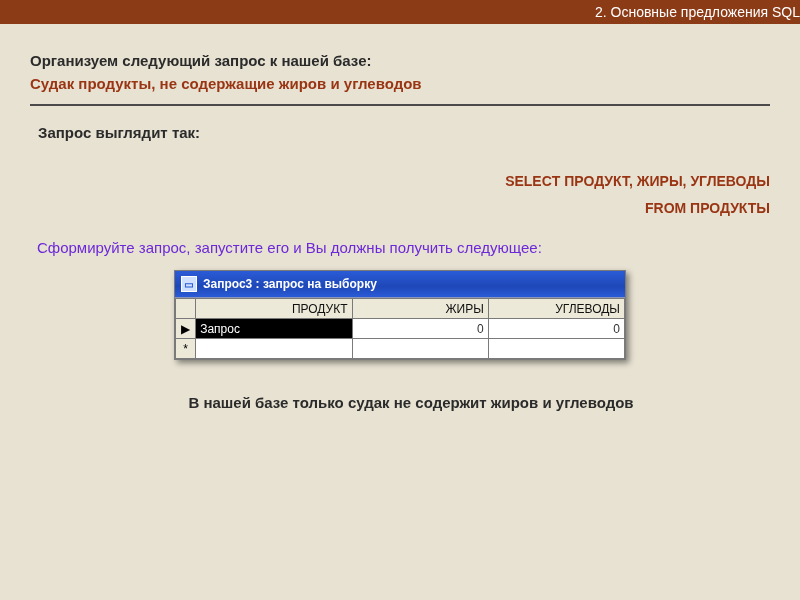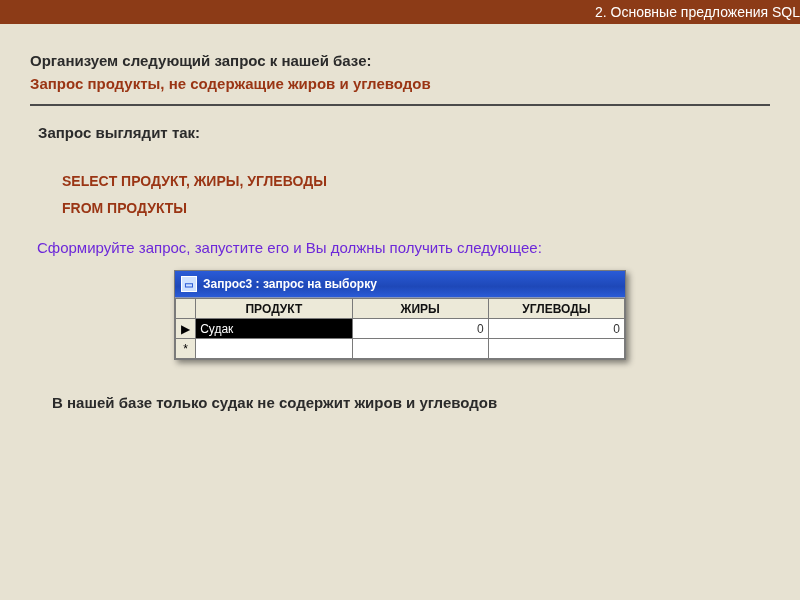--- a/index.html
+++ b/index.html
@@ -41,20 +41,21 @@
   .query-label {
     font-weight: bold;
     color: #2b2b2b;
     margin: 0 0 27px 8px;
   }
   .sql-block {
     margin-left: 32px;
     color: #9a3514;
     font-weight: bold;
     font-size: 14px;
+    text-align: right;
   }
   .sql-block div {
     line-height: 1.9;
   }
   .run-instruction {
     font-weight: normal;
     color: #6d28d9;
     margin: 18px 0 14px 7px;
   }
   .db-window {
@@ -94,22 +95,22 @@
     border-collapse: collapse;
     width: 100%;
   }
   .db-grid th, .db-grid td {
     border: 1px solid #7a7a7a;
     font-size: 12px;
     height: 20px;
   }
   .db-grid th {
     background: #ece9d8;
-    font-weight: bold;
-    text-align: center;
+    font-weight: normal;
+    text-align: right;
     color: #111;
     padding: 2px 4px;
   }
   .db-grid td {
     background: #fff;
     padding: 1px 4px;
   }
   .row-selector {
     width: 20px;
     background: #ece9d8 !important;
@@ -119,30 +120,31 @@
   }
   .cell-selected {
     background: #000 !important;
     color: #fff;
   }
   .cell-right { text-align: right; }
   .conclusion {
     font-weight: bold;
     color: #2b2b2b;
     margin: 34px 0 0 22px;
+    text-align: center;
   }
 </style>
 </head>
 <body>
 
 <div class="slide-title">2. Основные предложения SQL</div>
 
 <div class="content">
   <div class="intro-black">Организуем следующий запрос к нашей базе:</div>
-  <div class="intro-red">Запрос продукты, не содержащие жиров и углеводов</div>
+  <div class="intro-red">Судак продукты, не содержащие жиров и углеводов</div>
   <hr class="hr">
 
   <div class="query-label">Запрос выглядит так:</div>
   <div class="sql-block">
     <div>SELECT ПРОДУКТ, ЖИРЫ, УГЛЕВОДЫ</div>
     <div>FROM ПРОДУКТЫ</div>
   </div>
 
   <div class="run-instruction">Сформируйте запрос, запустите его и Вы должны получить следующее:</div>
 
@@ -157,21 +159,21 @@
           <tr>
             <th class="row-selector"></th>
             <th style="width:155px">ПРОДУКТ</th>
             <th style="width:135px">ЖИРЫ</th>
             <th style="width:135px">УГЛЕВОДЫ</th>
           </tr>
         </thead>
         <tbody>
           <tr>
             <td class="row-selector">▶</td>
-            <td class="cell-selected">Судак</td>
+            <td class="cell-selected">Запрос</td>
             <td class="cell-right">0</td>
             <td class="cell-right">0</td>
           </tr>
           <tr>
             <td class="row-selector">*</td>
             <td></td>
             <td></td>
             <td></td>
           </tr>
         </tbody>

